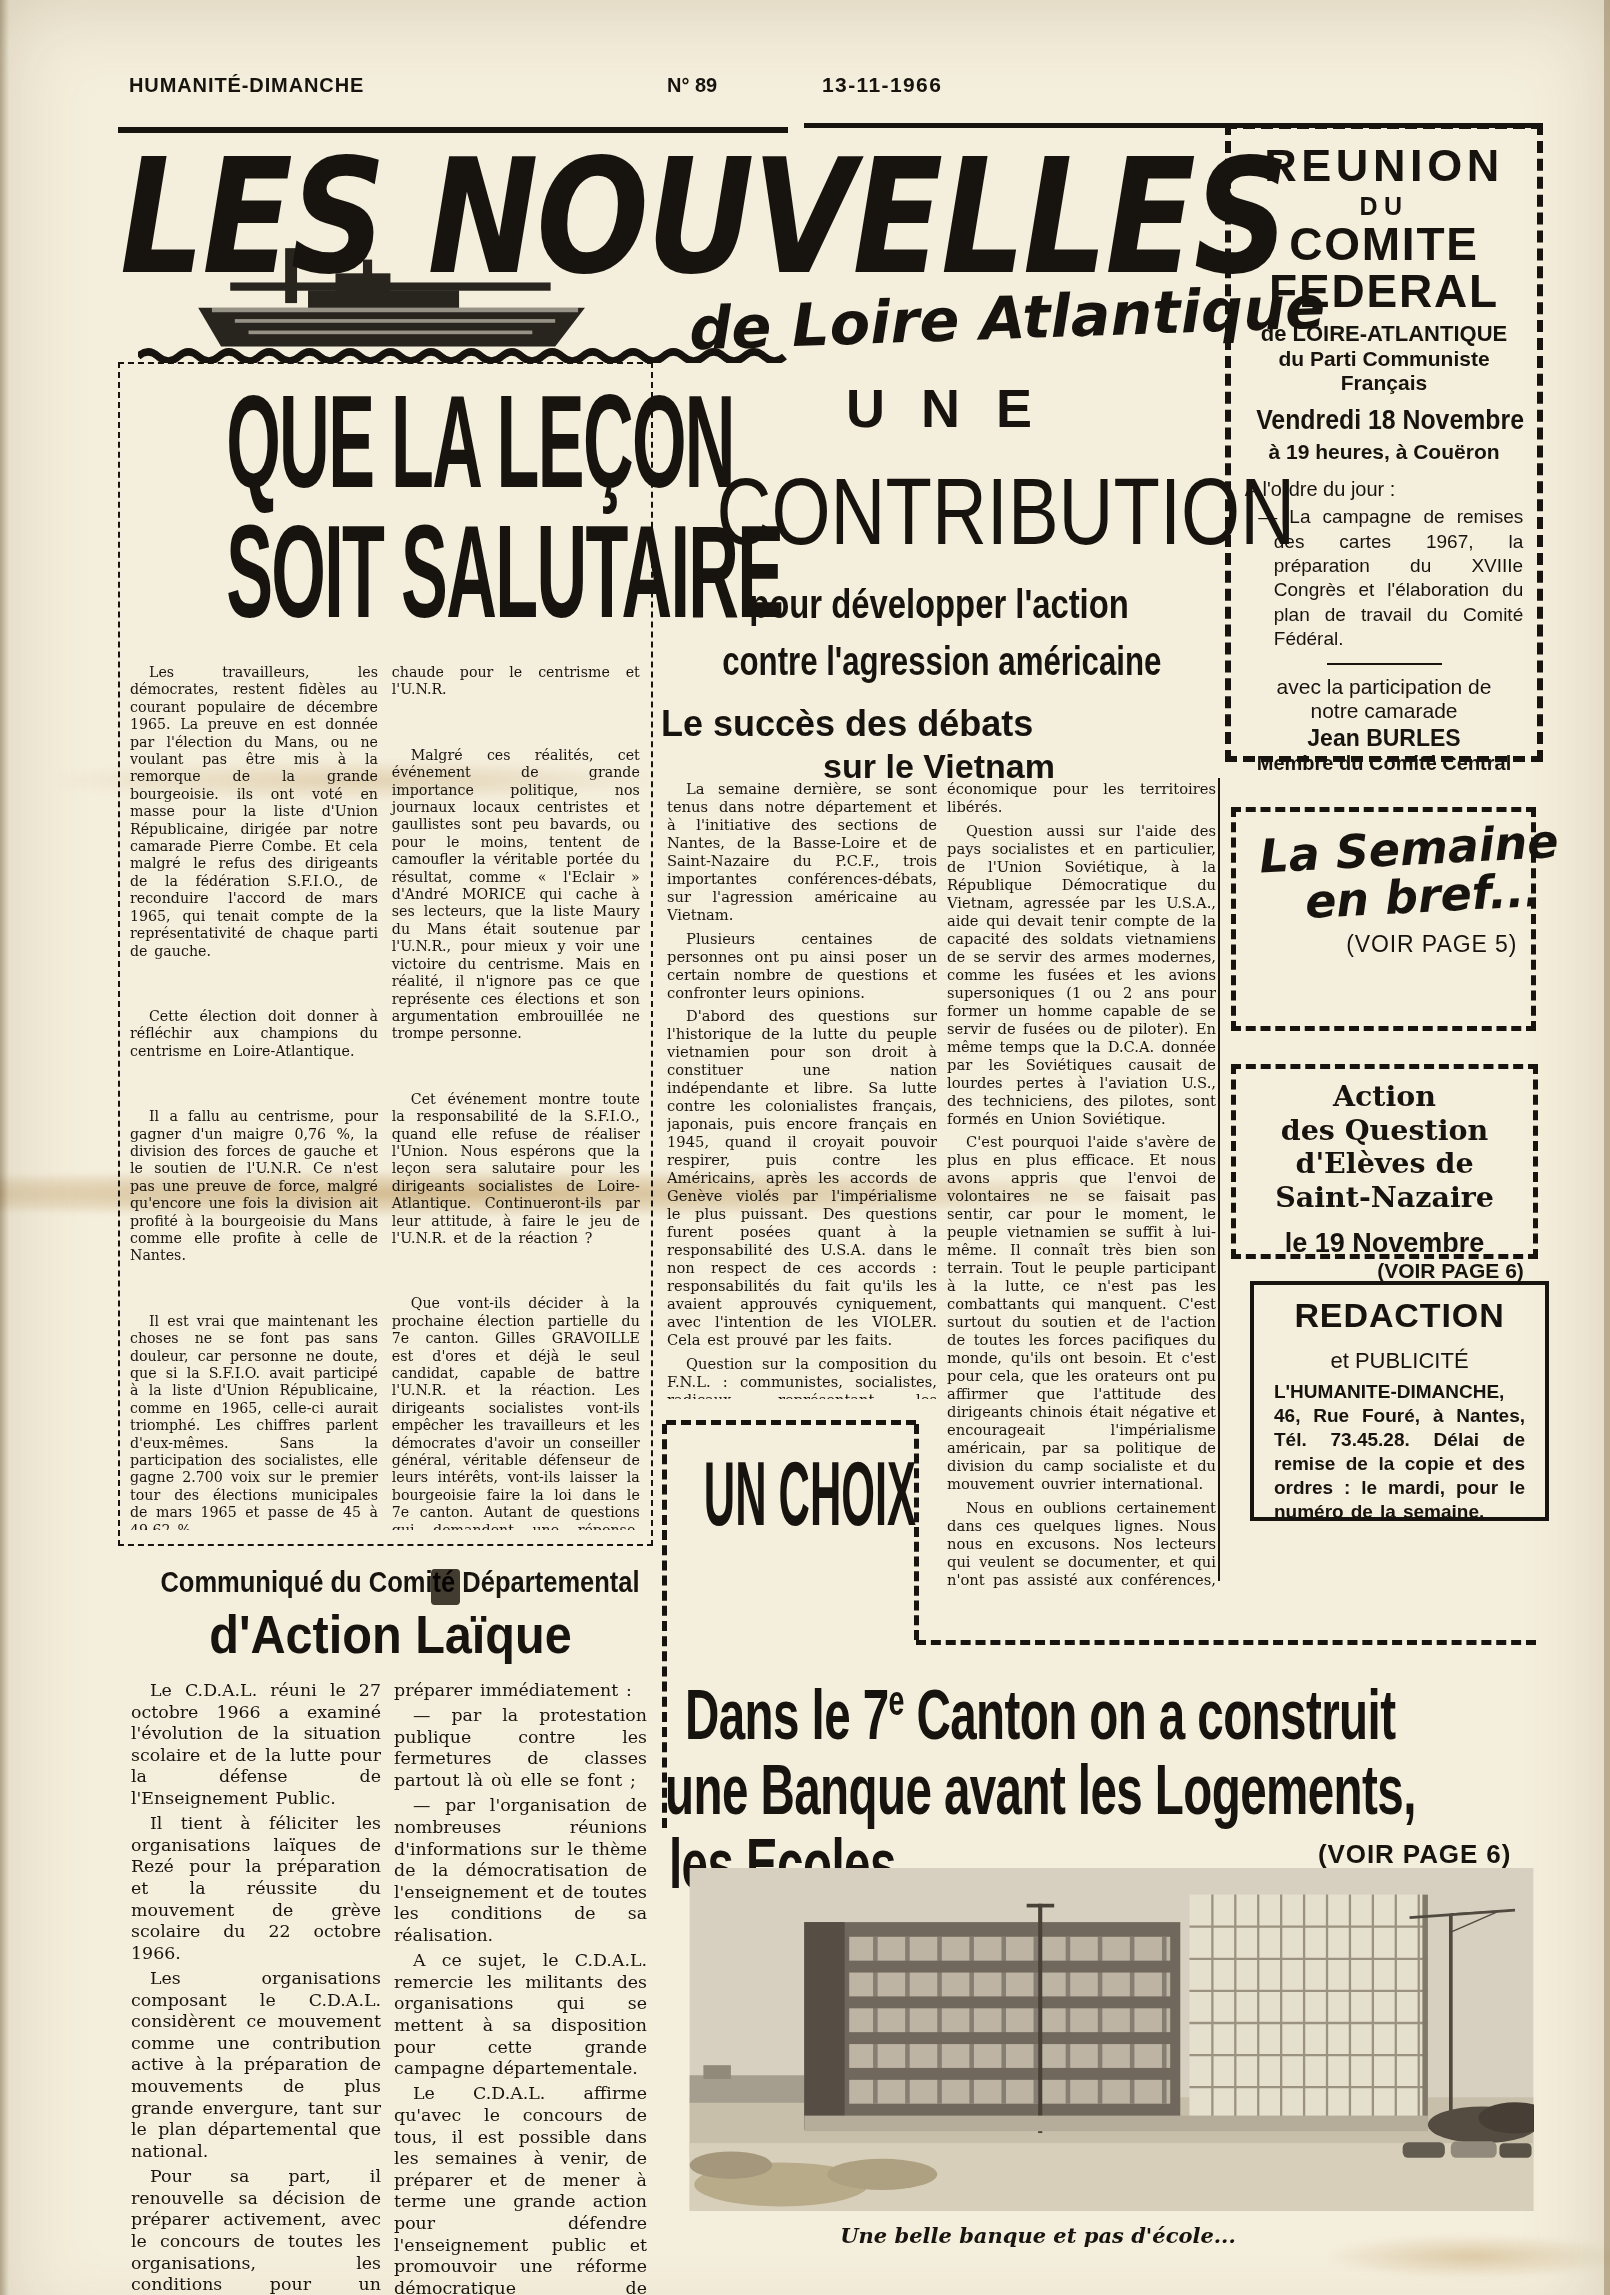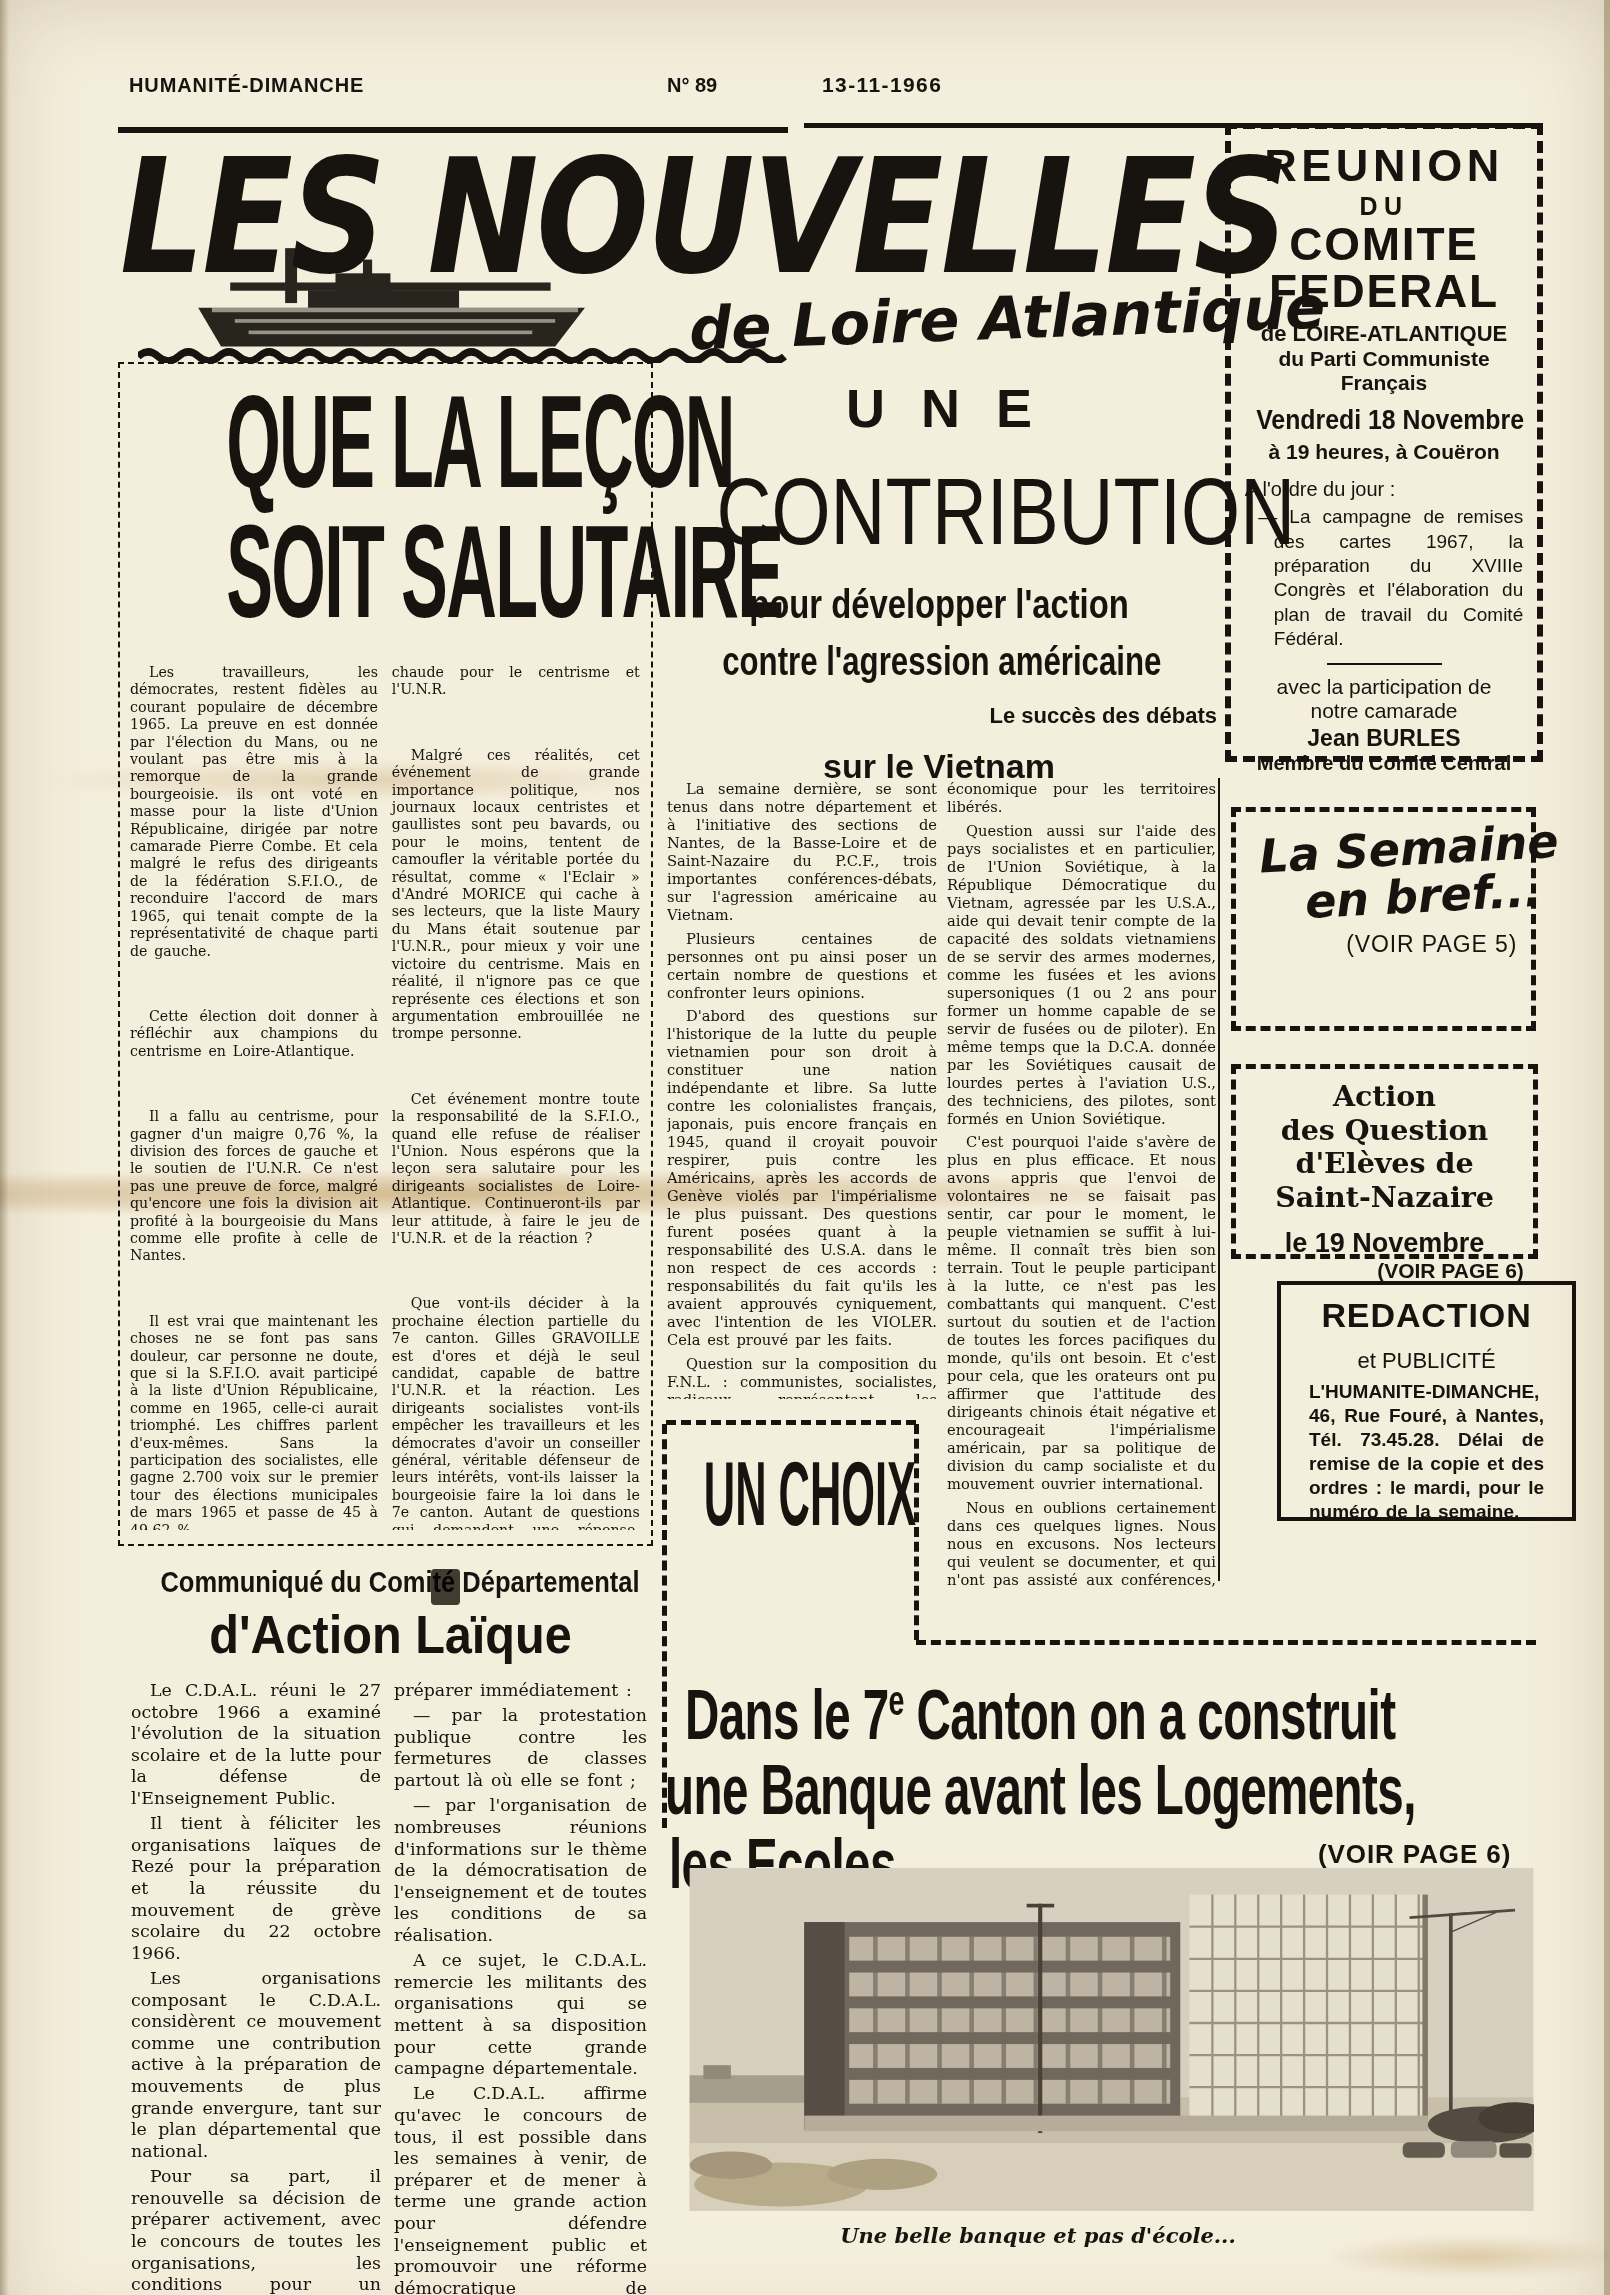--- a/index.html
+++ b/index.html
@@ -59,21 +59,21 @@
   
   .viet-kicker{left:661px;top:377px;width:556px;text-align:center;
     font-size:54px;font-weight:900;letter-spacing:36px;text-indent:36px;white-space:nowrap;}
   .viet-title{left:661px;top:464px;width:556px;text-align:center;
     font-size:95px;font-weight:400;line-height:1;white-space:nowrap;
     transform:scaleX(.8);transform-origin:50% 0;letter-spacing:0px;}
   .viet-s1{left:661px;top:582px;width:556px;text-align:center;font-size:40px;font-weight:800;
     transform:scaleX(.82);transform-origin:50% 0;white-space:nowrap;}
   .viet-s2{left:661px;top:639px;width:556px;text-align:center;font-size:40px;font-weight:800;
     transform:scaleX(.78);transform-origin:50% 0;white-space:nowrap;}
-  .viet-s3{left:661px;top:703px;width:556px;text-align:right;font-size:22px;font-weight:800;white-space:nowrap;}
+  .viet-s3{left:661px;top:703px;width:556px;text-align:left;font-size:36px;font-weight:800;white-space:nowrap;}
   .viet-s4{left:661px;top:747px;width:556px;text-align:center;font-size:34px;font-weight:800;white-space:nowrap;}
   .viet-col{font-size:14.7px;line-height:18px;word-spacing:2.3px;overflow:hidden;}
   .viet-col .para{margin-bottom:5.5px;}
   .viet-col1{left:667px;top:780px;width:270px;height:619px;}
   .viet-col2{left:947px;top:780px;width:269px;height:808px;}
   .vrule{left:1218px;top:778px;width:2.3px;height:803px;background:#17130e;}
   
   .orn-h{border-top:5px dashed #17130e;height:0;}
   .orn-v{border-left:5px dashed #17130e;width:0;}
   .unchoix{left:662px;top:1442px;width:220px;text-align:center;
@@ -116,21 +116,21 @@
   .reunion-name{font-size:23px;font-weight:900;margin-top:1.8px;text-align:center;}
   .reunion-role{font-size:20px;font-weight:800;}
   .semaine-box{left:1231px;top:807px;width:305px;height:224px;border:5.5px dashed #17130e;padding:13.8px;}
   .semaine-t{font-family:"DejaVu Sans",sans-serif;font-style:italic;font-weight:bold;
     font-size:46px;line-height:1.05;transform:rotate(-3deg);text-align:left;padding-left:9.2px;white-space:nowrap;}
   .semaine-voir{font-size:23px;text-align:right;margin-top:8.3px;letter-spacing:0.9px;}
   .action-box{left:1231px;top:1064px;width:307px;height:195px;border:5.5px dashed #17130e;padding:11px 9.2px;}
   .action-l{font-family:"DejaVu Serif",serif;font-size:28.5px;font-weight:bold;line-height:1.18;}
   .action-date{font-size:27px;font-weight:900;margin-top:13px;white-space:nowrap;}
   .action-voir{font-size:21px;font-weight:700;text-align:right;margin-top:0.9px;}
-  .redac-box{left:1277px;top:1281px;width:299px;height:240px;border:4.1px solid #17130e;padding:11px 28px;}
+  .redac-box{left:1250px;top:1281px;width:299px;height:240px;border:4.1px solid #17130e;padding:11px 20px;}
   .redac-t1{font-size:34px;font-weight:900;letter-spacing:0.9px;}
   .redac-t2{font-size:22px;font-weight:400;margin-top:13px;}
   .redac-body{font-size:19px;font-weight:700;text-align:justify;line-height:1.26;margin-top:6.4px;word-spacing:1.8px;}
   
   .photo{left:689px;top:1868px;width:845px;height:343px;}
   .caption{left:689px;top:2223px;width:698px;text-align:center;
     font-family:"DejaVu Serif",serif;font-style:italic;font-weight:bold;font-size:21px;}
 </style>
 </head>
 <body>

